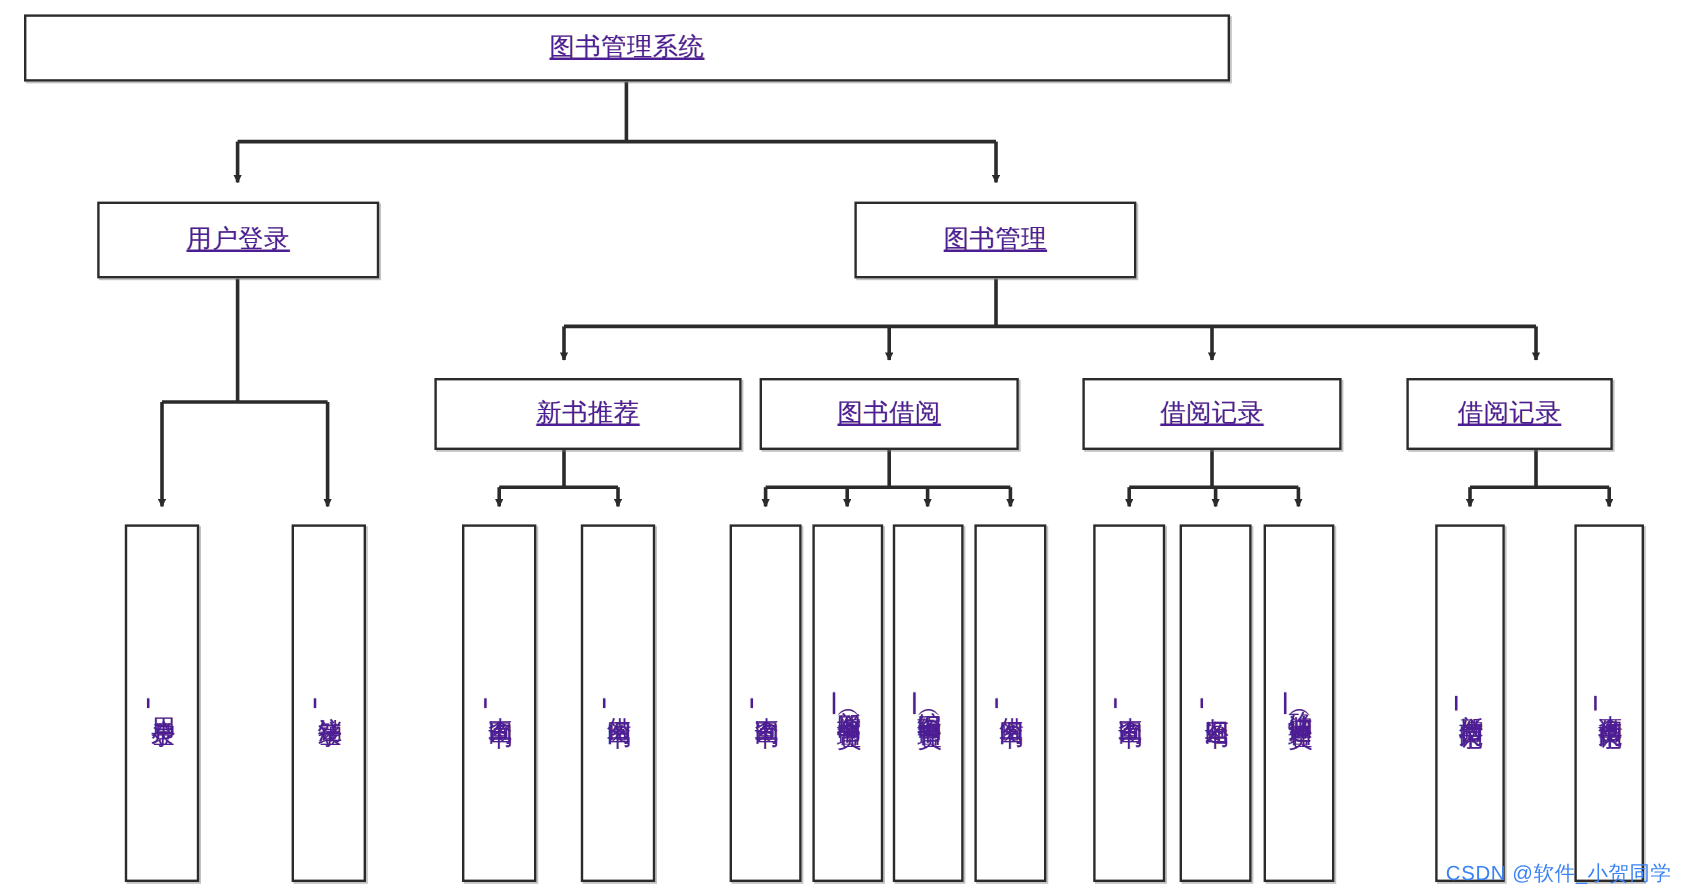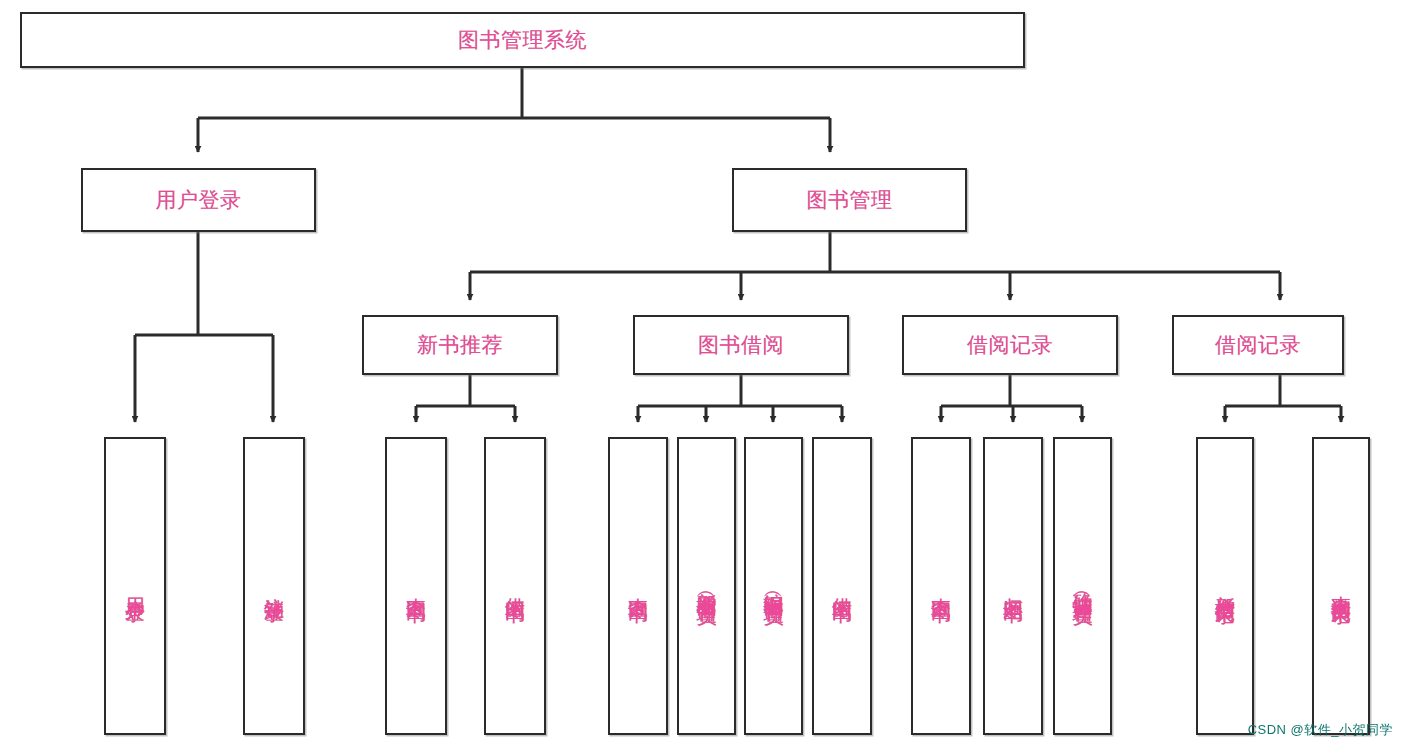--- a/index.html
+++ b/index.html
@@ -30,41 +30,42 @@
     position: absolute;
     box-sizing: border-box;
     background: #ffffff;
     border: 2px solid #2b2b2b;
     display: flex;
     align-items: center;
     justify-content: center;
     box-shadow: 1.5px 1.5px 0 rgba(120,120,120,0.45);
   }
   .node-label {
-    color: #ec4899;
+    color: #4c1d95;
     font-size: 21px;
     line-height: 1.15;
     letter-spacing: 0.5px;
     white-space: nowrap;
     text-shadow: 0.5px 0 rgba(200,120,40,0.35), -0.5px 0 rgba(90,140,210,0.35);
+    text-decoration: underline;
   }
   .node-box.vertical .node-label {
     writing-mode: vertical-rl;
     text-orientation: upright;
     white-space: normal;
     letter-spacing: 2px;
     font-size: 20px;
     max-height: 100%;
   }
   .watermark {
     position: absolute;
     right: 12px;
     bottom: 8px;
-    font-size: 13px;
-    color: #0f766e;
+    font-size: 17px;
+    color: #3b82f6;
     letter-spacing: 0.5px;
     white-space: nowrap;
     pointer-events: none;
   }
 </style>
 </head>
 <body>
 
 <div id="diagram-root">
 
@@ -121,25 +122,25 @@
     </g>
   </svg>
 
   <div class="node-box" style="left:20px; top:12px; width:1005px; height:56px;">
     <span class="node-label">图书管理系统</span>
   </div>
 
   <div class="node-box" style="left:81px; top:168px; width:235px; height:64px;">
     <span class="node-label">用户登录</span>
   </div>
-  <div class="node-box" style="left:732px; top:168px; width:235px; height:64px;">
+  <div class="node-box" style="left:712px; top:168px; width:235px; height:64px;">
     <span class="node-label">图书管理</span>
   </div>
 
-  <div class="node-box" style="left:362px; top:315px; width:196px; height:60px;">
+  <div class="node-box" style="left:362px; top:315px; width:256px; height:60px;">
     <span class="node-label">新书推荐</span>
   </div>
   <div class="node-box" style="left:633px; top:315px; width:216px; height:60px;">
     <span class="node-label">图书借阅</span>
   </div>
   <div class="node-box" style="left:902px; top:315px; width:216px; height:60px;">
     <span class="node-label">借阅记录</span>
   </div>
   <div class="node-box" style="left:1172px; top:315px; width:172px; height:60px;">
     <span class="node-label">借阅记录</span>

